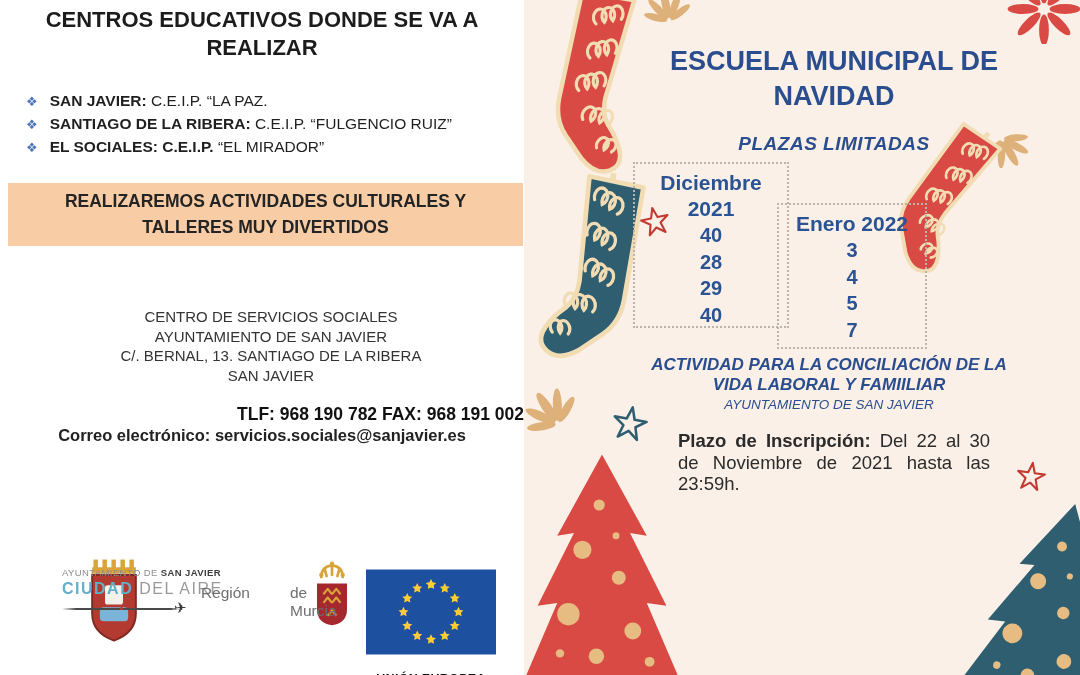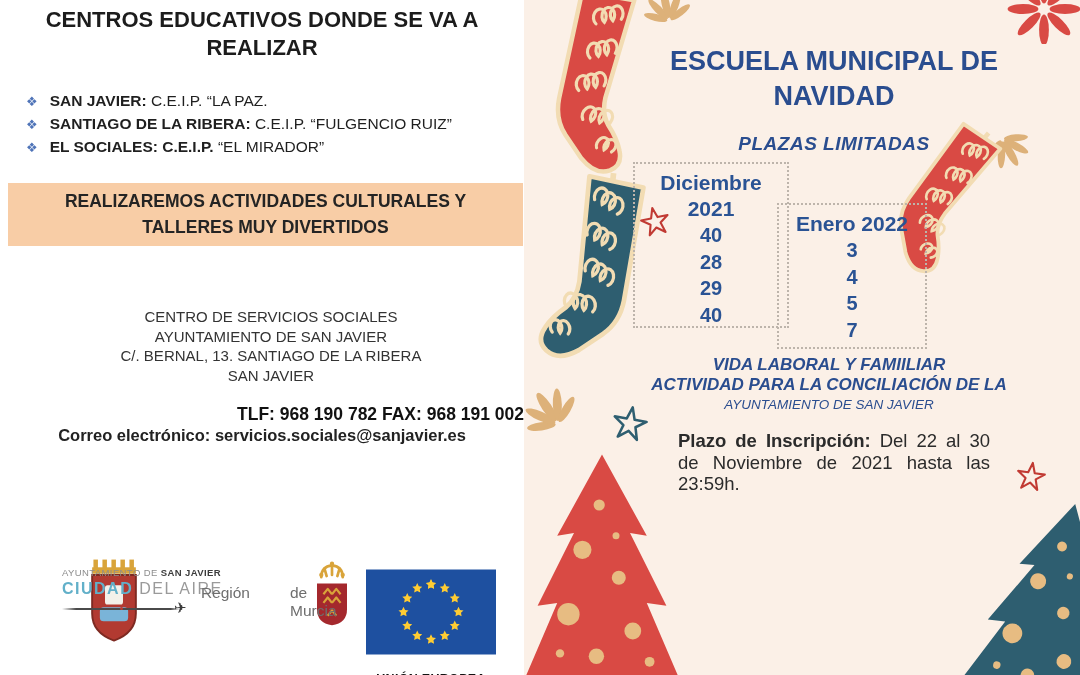--- a/index.html
+++ b/index.html
@@ -362,20 +362,20 @@
 
     <div class="dotted-box box-ene">
       <div class="box-title">Enero 2022</div>
       <div class="day">3</div>
       <div class="day">4</div>
       <div class="day">5</div>
       <div class="day">7</div>
     </div>
 
     <div class="activity">
+      <div class="act-line">ACTIVIDAD PARA LA CONCILIACIÓN DE LA</div>
       <div class="act-line">VIDA LABORAL Y FAMIILIAR</div>
-      <div class="act-line">ACTIVIDAD PARA LA CONCILIACIÓN DE LA</div>
       <div class="act-sub">AYUNTAMIENTO DE SAN JAVIER</div>
     </div>
 
     <p class="para p1"><b>Plazo de Inscripción:</b><span> Del 22 al 30 de Noviembre de 2021 hasta las 23:59h.</span></p>
   </section>
 </div>
 
 </body></html>

